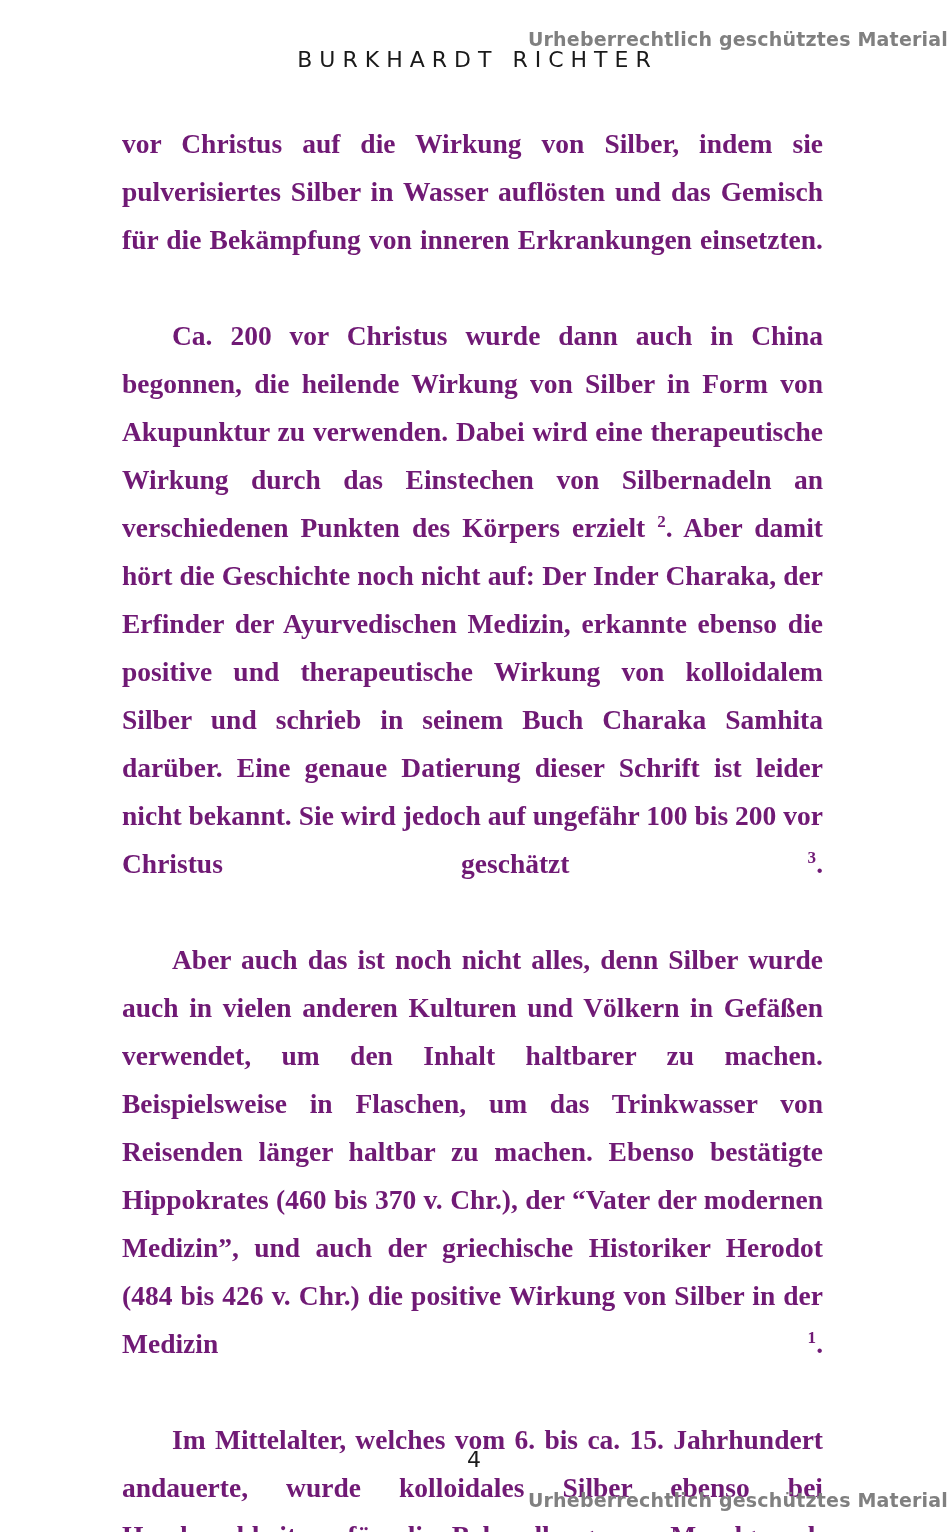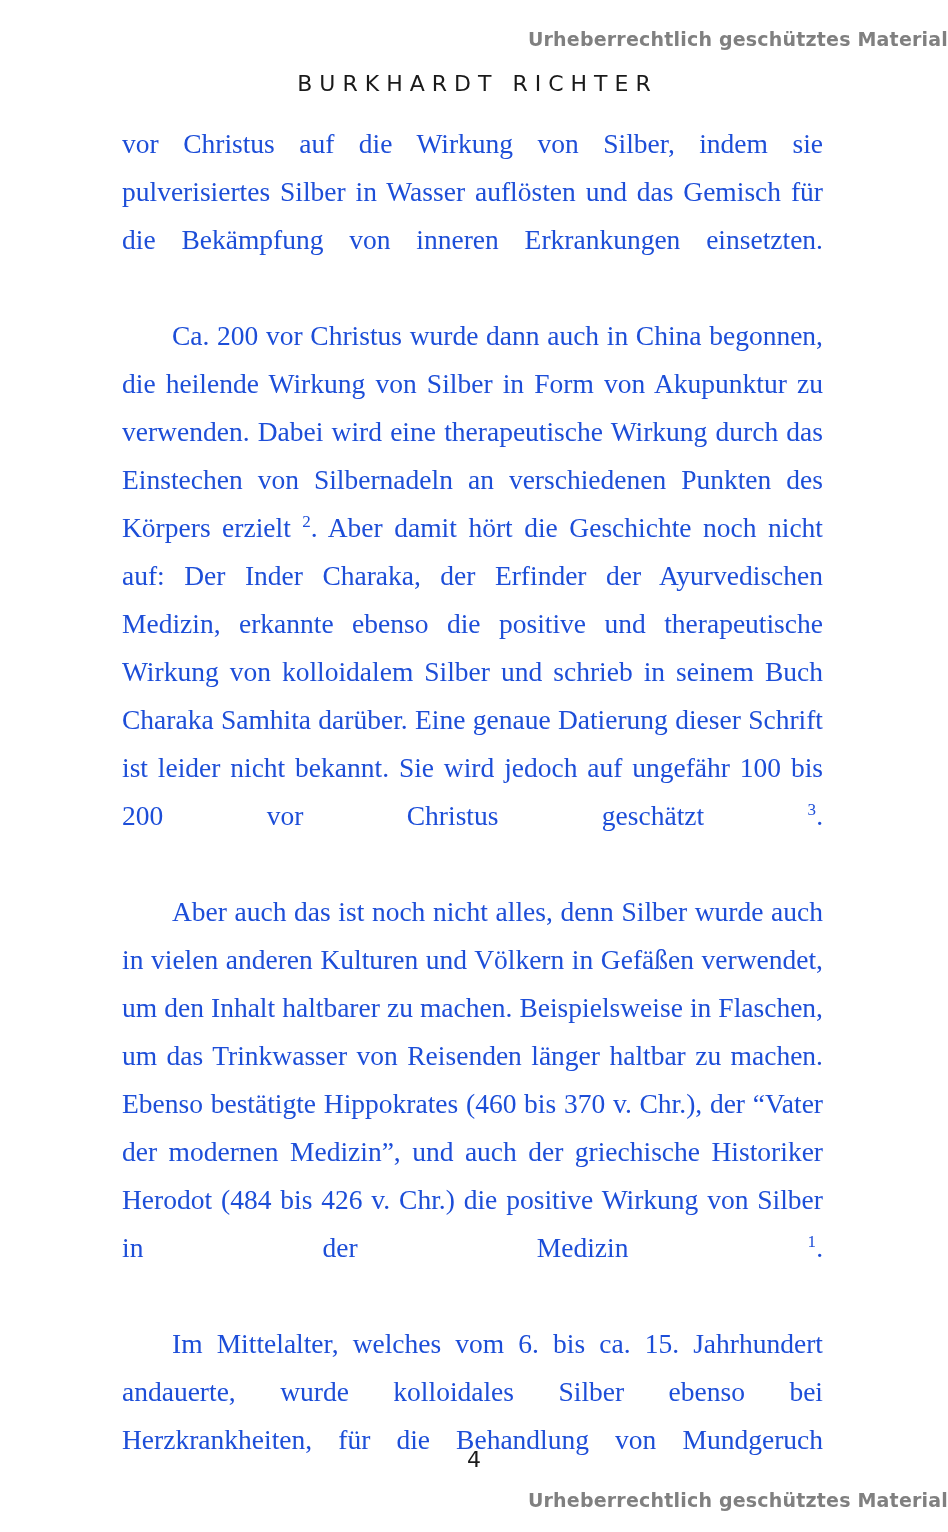--- a/index.html
+++ b/index.html
@@ -40,42 +40,42 @@
     text-align: right;
   }
 
   .running-head {
     font-family: "DejaVu Sans", "Liberation Sans", sans-serif;
     font-size: 22px;
     font-weight: 400;
     color: #1a1a1a;
     letter-spacing: 7px;
     line-height: 1;
-    margin-top: 24px;
+    margin-top: 0;
     white-space: nowrap;
     
     padding-left: 7px;
   }
 
   
   .body-col {
     position: absolute;
     left: 122px;
     top: 120px;
     width: 701px;
   }
 
   .para {
     margin: 0;
     text-align: justify;
     text-justify: inter-word;
     font-size: 27.5px;
     line-height: 48px;
-    color: #1d4ed8;
-    font-weight: 400;
+    color: #701a75;
+    font-weight: 700;
     hyphens: manual;
     -webkit-hyphens: manual;
   }
 
   .para.indent {
     text-indent: 50px;
   }
 
   
   .para:after {

